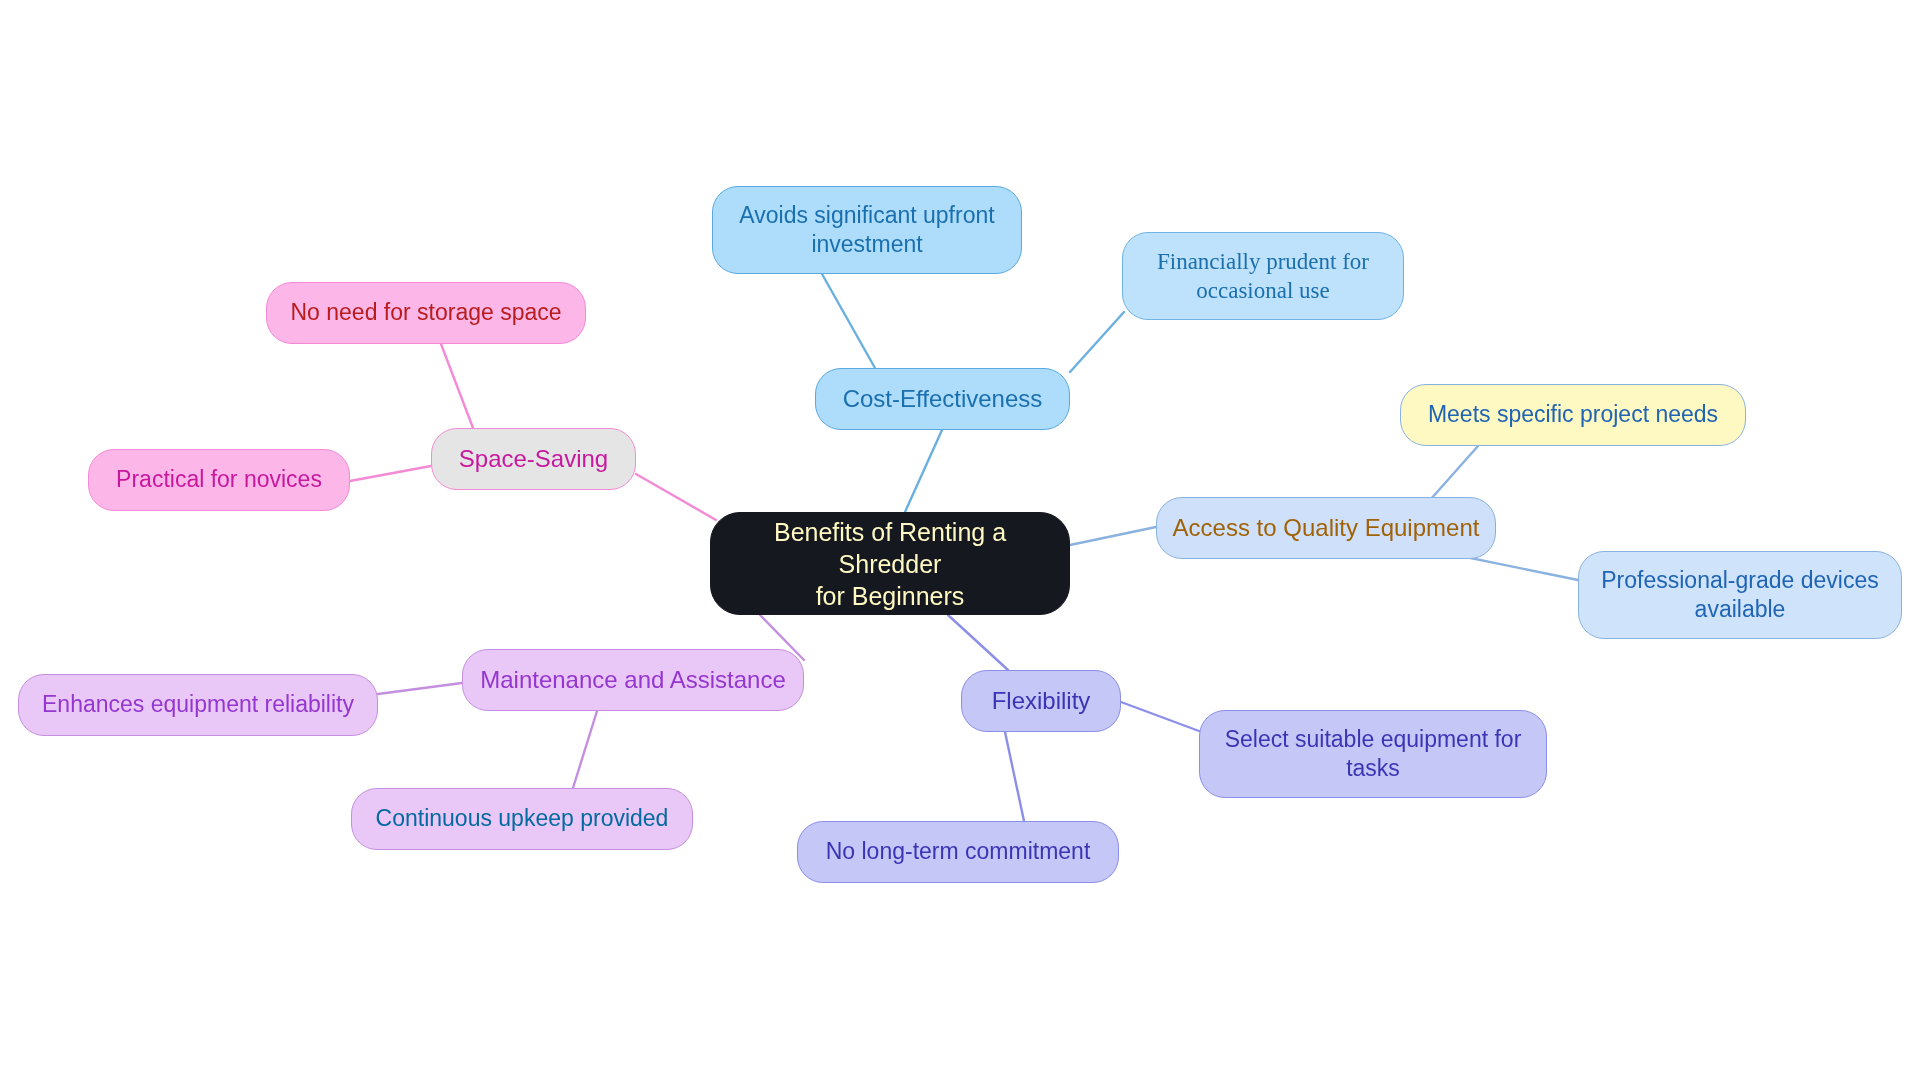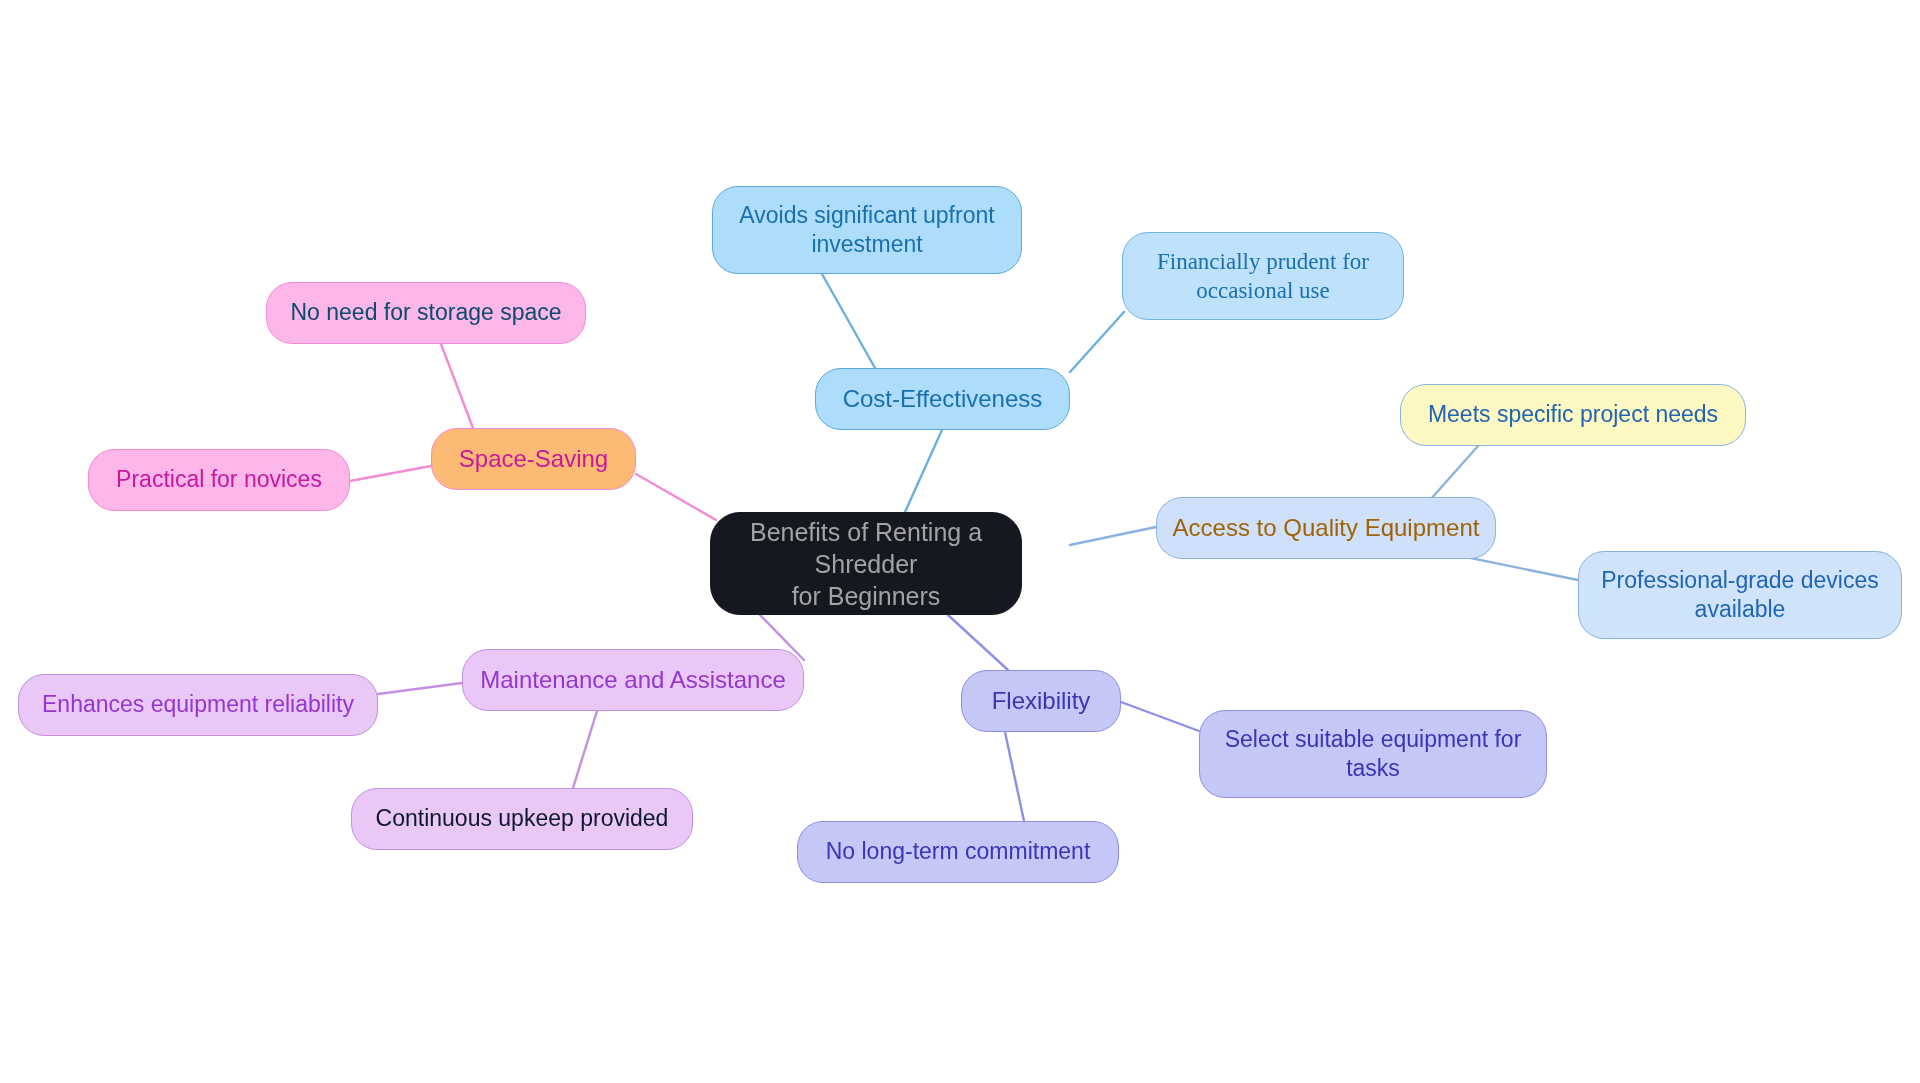--- a/index.html
+++ b/index.html
@@ -62,35 +62,35 @@
       <line x1="1121" y1="702" x2="1199" y2="731" stroke="#8c8fe8" stroke-width="2.4" stroke-linecap="round"></line>
       <line x1="1005" y1="732" x2="1024" y2="821" stroke="#8c8fe8" stroke-width="2.4" stroke-linecap="round"></line>
       <line x1="760" y1="615" x2="804" y2="660" stroke="#c48fe0" stroke-width="2.4" stroke-linecap="round"></line>
       <line x1="462" y1="683" x2="378" y2="694" stroke="#c48fe0" stroke-width="2.4" stroke-linecap="round"></line>
       <line x1="597" y1="711" x2="573" y2="788" stroke="#c48fe0" stroke-width="2.4" stroke-linecap="round"></line>
       <line x1="716" y1="520" x2="636" y2="474" stroke="#f48ad6" stroke-width="2.4" stroke-linecap="round"></line>
       <line x1="473" y1="428" x2="441" y2="344" stroke="#f48ad6" stroke-width="2.4" stroke-linecap="round"></line>
       <line x1="431" y1="466" x2="350" y2="481" stroke="#f48ad6" stroke-width="2.4" stroke-linecap="round"></line>
     </svg>
   <div id="nodes">
-      <div class="node root" style="left: 710px; top: 512px; width: 312px; height: 103px; background: rgb(22, 24, 31); border-color: rgb(22, 24, 31); color: #a3a3a3;">Benefits of Renting a Shredder
+      <div class="node root" style="left: 710px; top: 512px; width: 360px; height: 103px; background: rgb(22, 24, 31); border-color: rgb(22, 24, 31); color: #fef9c3;">Benefits of Renting a Shredder
 for Beginners</div>
       <div class="node lvl1" style="left: 815px; top: 368px; width: 255px; height: 62px; background: rgb(174, 221, 251); border-color: rgb(90, 169, 224); color: rgb(26, 111, 174);">Cost-Effectiveness</div>
       <div class="node lvl2" style="left: 712px; top: 186px; width: 310px; height: 88px; background: rgb(174, 221, 251); border-color: rgb(90, 169, 224); color: rgb(26, 111, 174);">Avoids significant upfront
 investment</div>
       <div class="node lvl2" style="left: 1122px; top: 232px; width: 282px; height: 88px; background: rgb(191, 226, 252); border-color: rgb(111, 180, 228); color: rgb(26, 111, 174); font-family: Liberation Serif, serif;">Financially prudent for
 occasional use</div>
       <div class="node lvl1" style="left: 1156px; top: 497px; width: 340px; height: 62px; background: rgb(207, 225, 250); border-color: rgb(138, 178, 224); color: #a16207;">Access to Quality Equipment</div>
       <div class="node lvl2" style="left: 1400px; top: 384px; width: 346px; height: 62px; background: #fef9c3; border-color: rgb(138, 178, 224); color: rgb(32, 100, 180);">Meets specific project needs</div>
       <div class="node lvl2" style="left: 1578px; top: 551px; width: 324px; height: 88px; background: rgb(207, 228, 251); border-color: rgb(138, 178, 224); color: rgb(32, 100, 180);">Professional-grade devices
 available</div>
       <div class="node lvl1" style="left: 961px; top: 670px; width: 160px; height: 62px; background: rgb(197, 199, 247); border-color: rgb(140, 143, 232); color: rgb(59, 53, 181);">Flexibility</div>
       <div class="node lvl2" style="left: 1199px; top: 710px; width: 348px; height: 88px; background: rgb(197, 199, 247); border-color: rgb(140, 143, 232); color: rgb(59, 53, 181);">Select suitable equipment for
 tasks</div>
       <div class="node lvl2" style="left: 797px; top: 821px; width: 322px; height: 62px; background: rgb(197, 199, 247); border-color: rgb(140, 143, 232); color: rgb(59, 53, 181);">No long-term commitment</div>
       <div class="node lvl1" style="left: 462px; top: 649px; width: 342px; height: 62px; background: rgb(233, 200, 247); border-color: rgb(196, 143, 224); color: rgb(148, 54, 207);">Maintenance and Assistance</div>
       <div class="node lvl2" style="left: 18px; top: 674px; width: 360px; height: 62px; background: rgb(233, 200, 247); border-color: rgb(196, 143, 224); color: rgb(148, 54, 207);">Enhances equipment reliability</div>
-      <div class="node lvl2" style="left: 351px; top: 788px; width: 342px; height: 62px; background: rgb(233, 200, 247); border-color: rgb(196, 143, 224); color: #0f172a;">Continuous upkeep provided</div>
-      <div class="node lvl1" style="left: 431px; top: 428px; width: 205px; height: 62px; background: #fdba74; border-color: rgb(244, 138, 214); color: rgb(199, 24, 158);">Space-Saving</div>
-      <div class="node lvl2" style="left: 266px; top: 282px; width: 320px; height: 62px; background: rgb(252, 182, 232); border-color: rgb(244, 138, 214); color: #0c4a6e;">No need for storage space</div>
+      <div class="node lvl2" style="left: 351px; top: 788px; width: 342px; height: 62px; background: rgb(233, 200, 247); border-color: rgb(196, 143, 224); color: #0369a1;">Continuous upkeep provided</div>
+      <div class="node lvl1" style="left: 431px; top: 428px; width: 205px; height: 62px; background: #e5e5e5; border-color: rgb(244, 138, 214); color: rgb(199, 24, 158);">Space-Saving</div>
+      <div class="node lvl2" style="left: 266px; top: 282px; width: 320px; height: 62px; background: rgb(252, 182, 232); border-color: rgb(244, 138, 214); color: #b91c1c;">No need for storage space</div>
       <div class="node lvl2" style="left: 88px; top: 449px; width: 262px; height: 62px; background: rgb(252, 182, 232); border-color: rgb(244, 138, 214); color: rgb(199, 24, 158);">Practical for novices</div>
     </div>
 </div>
 
 </body></html>

